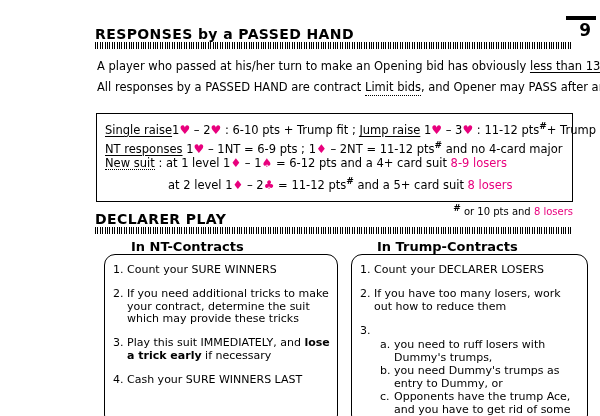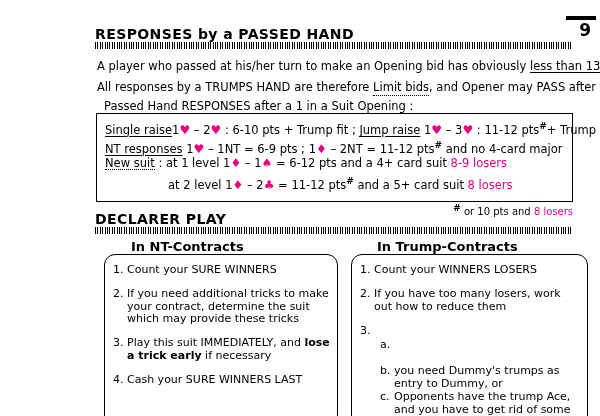--- a/index.html
+++ b/index.html
@@ -74,23 +74,22 @@
 <div class="page">
 
   <div class="corner-bar"></div>
 
   <div class="sec-title" id="sec1">RESPONSES  by a PASSED HAND</div>
   <div class="page-num">9</div>
   <div class="hatch" id="hatch1"></div>
 
   <div class="para" id="p1"><span>A player who passed at his/her  turn to make an Opening bid has obviously </span><span class="u-solid">less than 13 points</span></div>
 
-  <div class="para" id="p2"><span>All responses by a TRUMPS HAND are therefore </span><span class="u-dot">Limit bids</span><span>, and Opener may PASS after any response.</span></div>
+  <div class="para" id="p2"><span>All responses by a PASSED HAND are contract </span><span class="u-dot">Limit bids</span><span>, and Opener may PASS after any response.</span></div>
 
-  <div class="para" id="p3">Passed Hand RESPONSES after a 1 in a Suit Opening :</div>
 
   <div class="bidbox">
 
     <div class="brow" id="r1"><span class="lbl solid">Single raise</span><span>1</span><span class="sym">♥</span><span> – 2</span><span class="sym">♥</span><span> : 6-10 pts + Trump fit  ;  </span><span class="lbl solid">Jump raise</span><span> 1</span><span class="sym">♥</span><span> – 3</span><span class="sym">♥</span><span> : 11-12 pts</span><span class="sup">#</span><span>+ Trump fit</span></div>
 
     <div class="brow" id="r2"><span class="lbl solid">NT responses</span><span>  1</span><span class="sym">♥</span><span> – 1NT = 6-9 pts   ;   1</span><span class="sym">♦</span><span> – 2NT = 11-12 pts</span><span class="sup">#</span><span> and no 4-card major</span></div>
 
     <div class="brow" id="r3"><span class="lbl dot">New suit</span><span> : at 1 level   1</span><span class="sym">♦</span><span> – 1</span><span class="sym">♠</span><span>  =   6-12 pts    and a 4+ card suit  </span><span class="loss">8-9 losers</span></div>
 
     <div class="brow" id="r4"><span class="ind1"></span><span>at 2 level   1</span><span class="sym">♦</span><span> – 2</span><span class="sym">♣</span><span>  = 11-12 pts</span><span class="sup">#</span><span> and a 5+ card suit  </span><span class="loss">8 losers</span></div>
@@ -114,28 +113,29 @@
 
     <div class="num" style="top:82px">3.</div>
     <div class="txt" style="top:82px"><span>Play this suit IMMEDIATELY, and </span><b>lose a trick early</b><span> if necessary</span></div>
 
     <div class="num" style="top:119px">4.</div>
     <div class="txt" style="top:119px">Cash your SURE WINNERS LAST</div>
   </div>
 
   <div class="panel" id="panel2">
     <div class="num" style="top:9px">1.</div>
-    <div class="txt" style="top:9px">Count your WINNERS LOSERS</div>
+    <div class="txt" style="top:9px">Count your DECLARER LOSERS</div>
 
     <div class="num" style="top:33px">2.</div>
     <div class="txt" style="top:33px">If you have too many losers, work out how to reduce them</div>
 
     <div class="num" style="top:70px">3.</div>
 
     <div class="sub-num" style="top:84px">a.</div>
+    <div class="sub-txt" style="top:84px">you need to ruff losers with Dummy's trumps,</div>
 
     <div class="sub-num" style="top:110px">b.</div>
     <div class="sub-txt" style="top:110px">you need Dummy's trumps as entry to Dummy, or</div>
 
     <div class="sub-num" style="top:136px">c.</div>
     <div class="sub-txt" style="top:136px"><span>Opponents have the trump Ace, and you have to get rid of some losers </span><b>before</b><span> your gain the lead</span></div>
   </div>
 
 </div>
 

